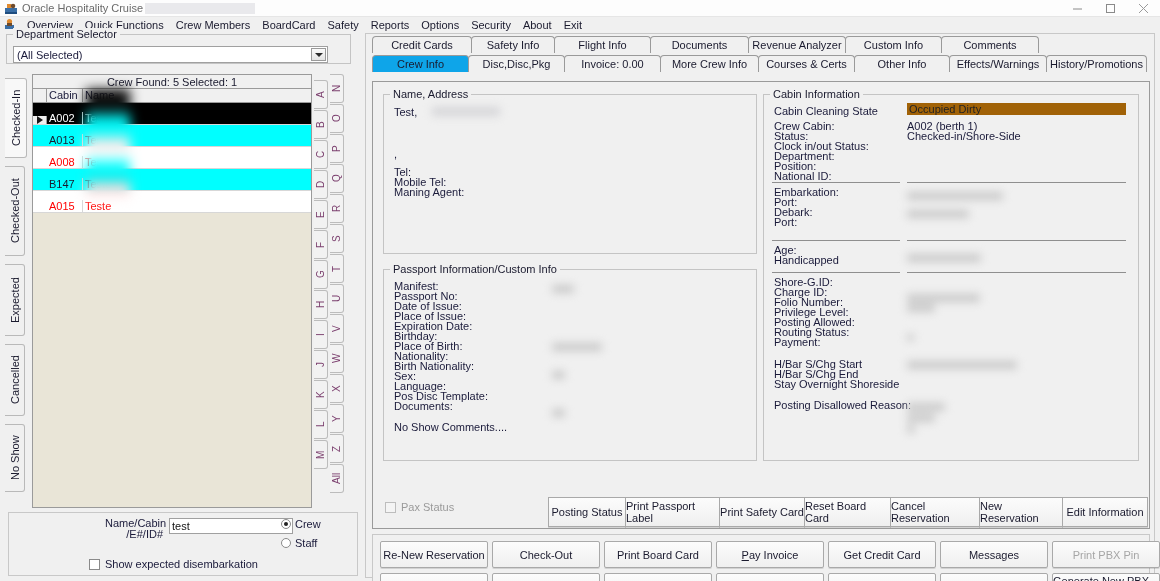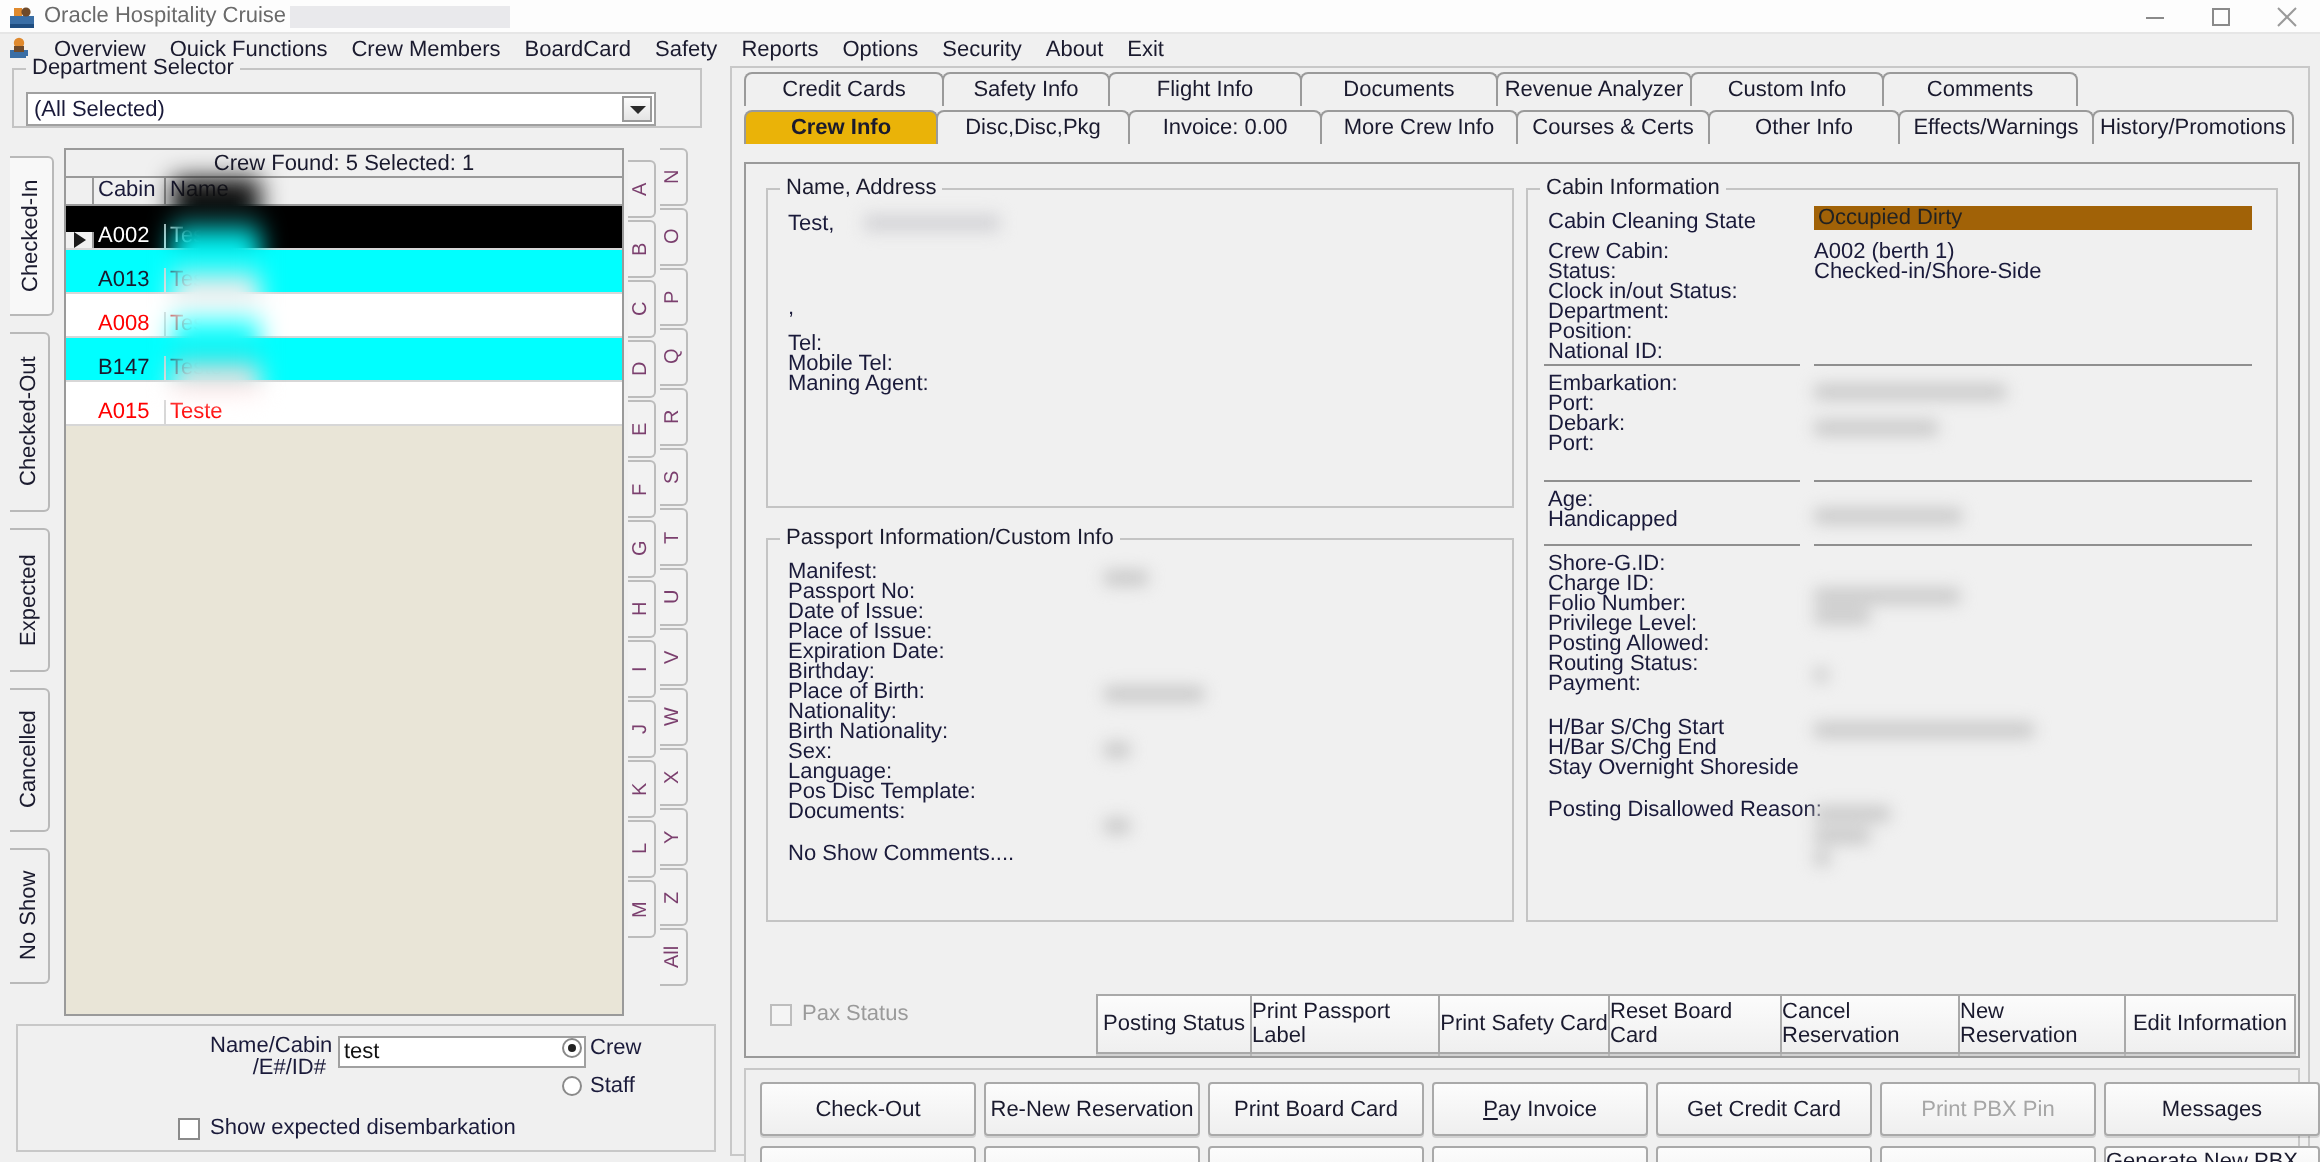--- a/index.html
+++ b/index.html
@@ -240,21 +240,21 @@
     height: 17px;
     border: 1px solid #9a9a9a;
     border-bottom: none;
     border-radius: 4px 4px 0 0;
     background: #f0f0f0;
     display: flex; align-items: center; justify-content: center;
     font-size: 11px; color: #1a1a2e;
     margin-right: -1px;
     cursor: default;
   }
-  .tab.active { background: #eab308; font-weight: bold; }
+  .tab.active { background: #0ea5e9; font-weight: normal; }
   .tabcontent {
     position: absolute; left: 6px; top: 47px; width: 778px; height: 448px;
     background: #f0f0f0;
     border: 1px solid #9a9a9a;
   }
 
   
   .gbox { position: absolute; border: 1px solid #c4c4c4; }
   .gbox > .glabel {
     position: absolute; left: 6px; top: -7px;
@@ -662,27 +662,27 @@
         <div class="btn" style="width:87px">Reset Board Card</div>
         <div class="btn" style="width:90px">Cancel Reservation</div>
         <div class="btn" style="width:84px">New Reservation</div>
         <div class="btn" style="width:86px">Edit Information</div>
       </div>
 
     </div>
 
     <div class="panel-bottom">
       <div class="bgrid">
+        <div class="btn">Re-New Reservation</div>
         <div class="btn">Check-Out</div>
-        <div class="btn">Re-New Reservation</div>
         <div class="btn">Print Board Card</div>
         <div class="btn"><u>P</u>ay Invoice</div>
         <div class="btn">Get Credit Card</div>
+        <div class="btn">Messages</div>
         <div class="btn disabled">Print PBX Pin</div>
-        <div class="btn">Messages</div>
 
         <div class="btn">Show Log</div>
         <div class="btn disabled">Check-In</div>
         <div class="btn">Print Invoice</div>
         <div class="btn">Add Posting</div>
         <div class="btn">Close</div>
         <div class="btn">Mark No Show</div>
         <div class="btn">Generate New PBX Pin</div>
       </div>
     </div>

